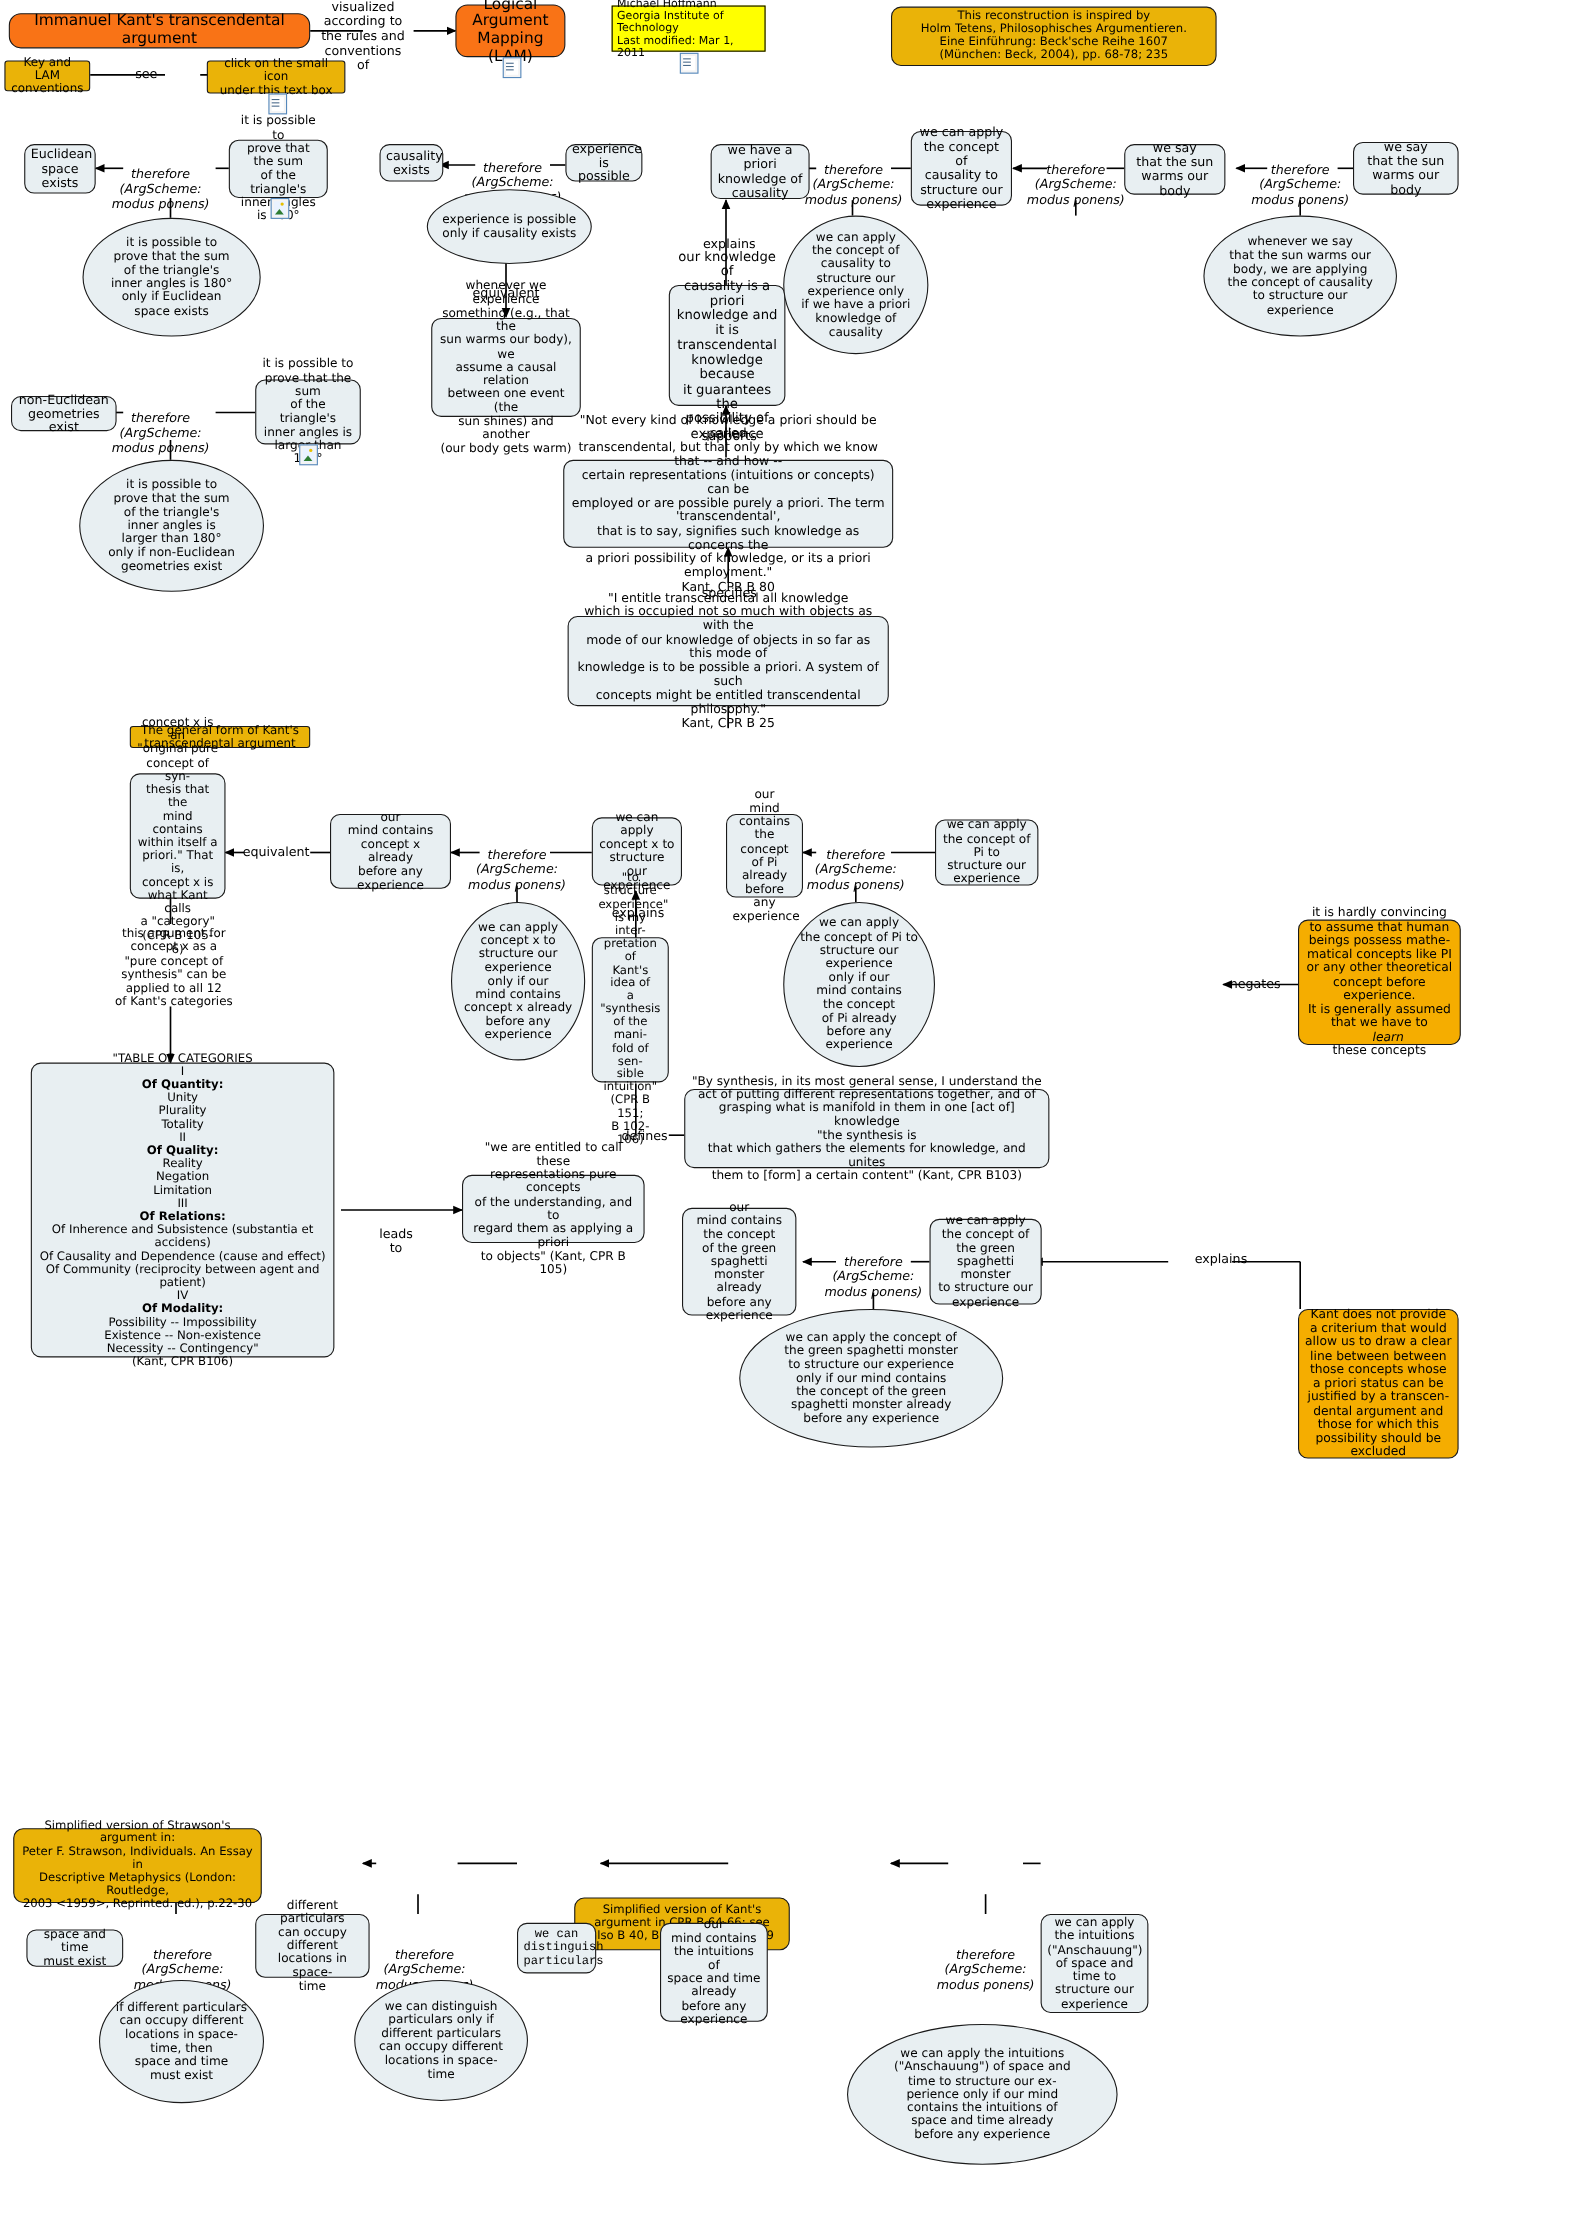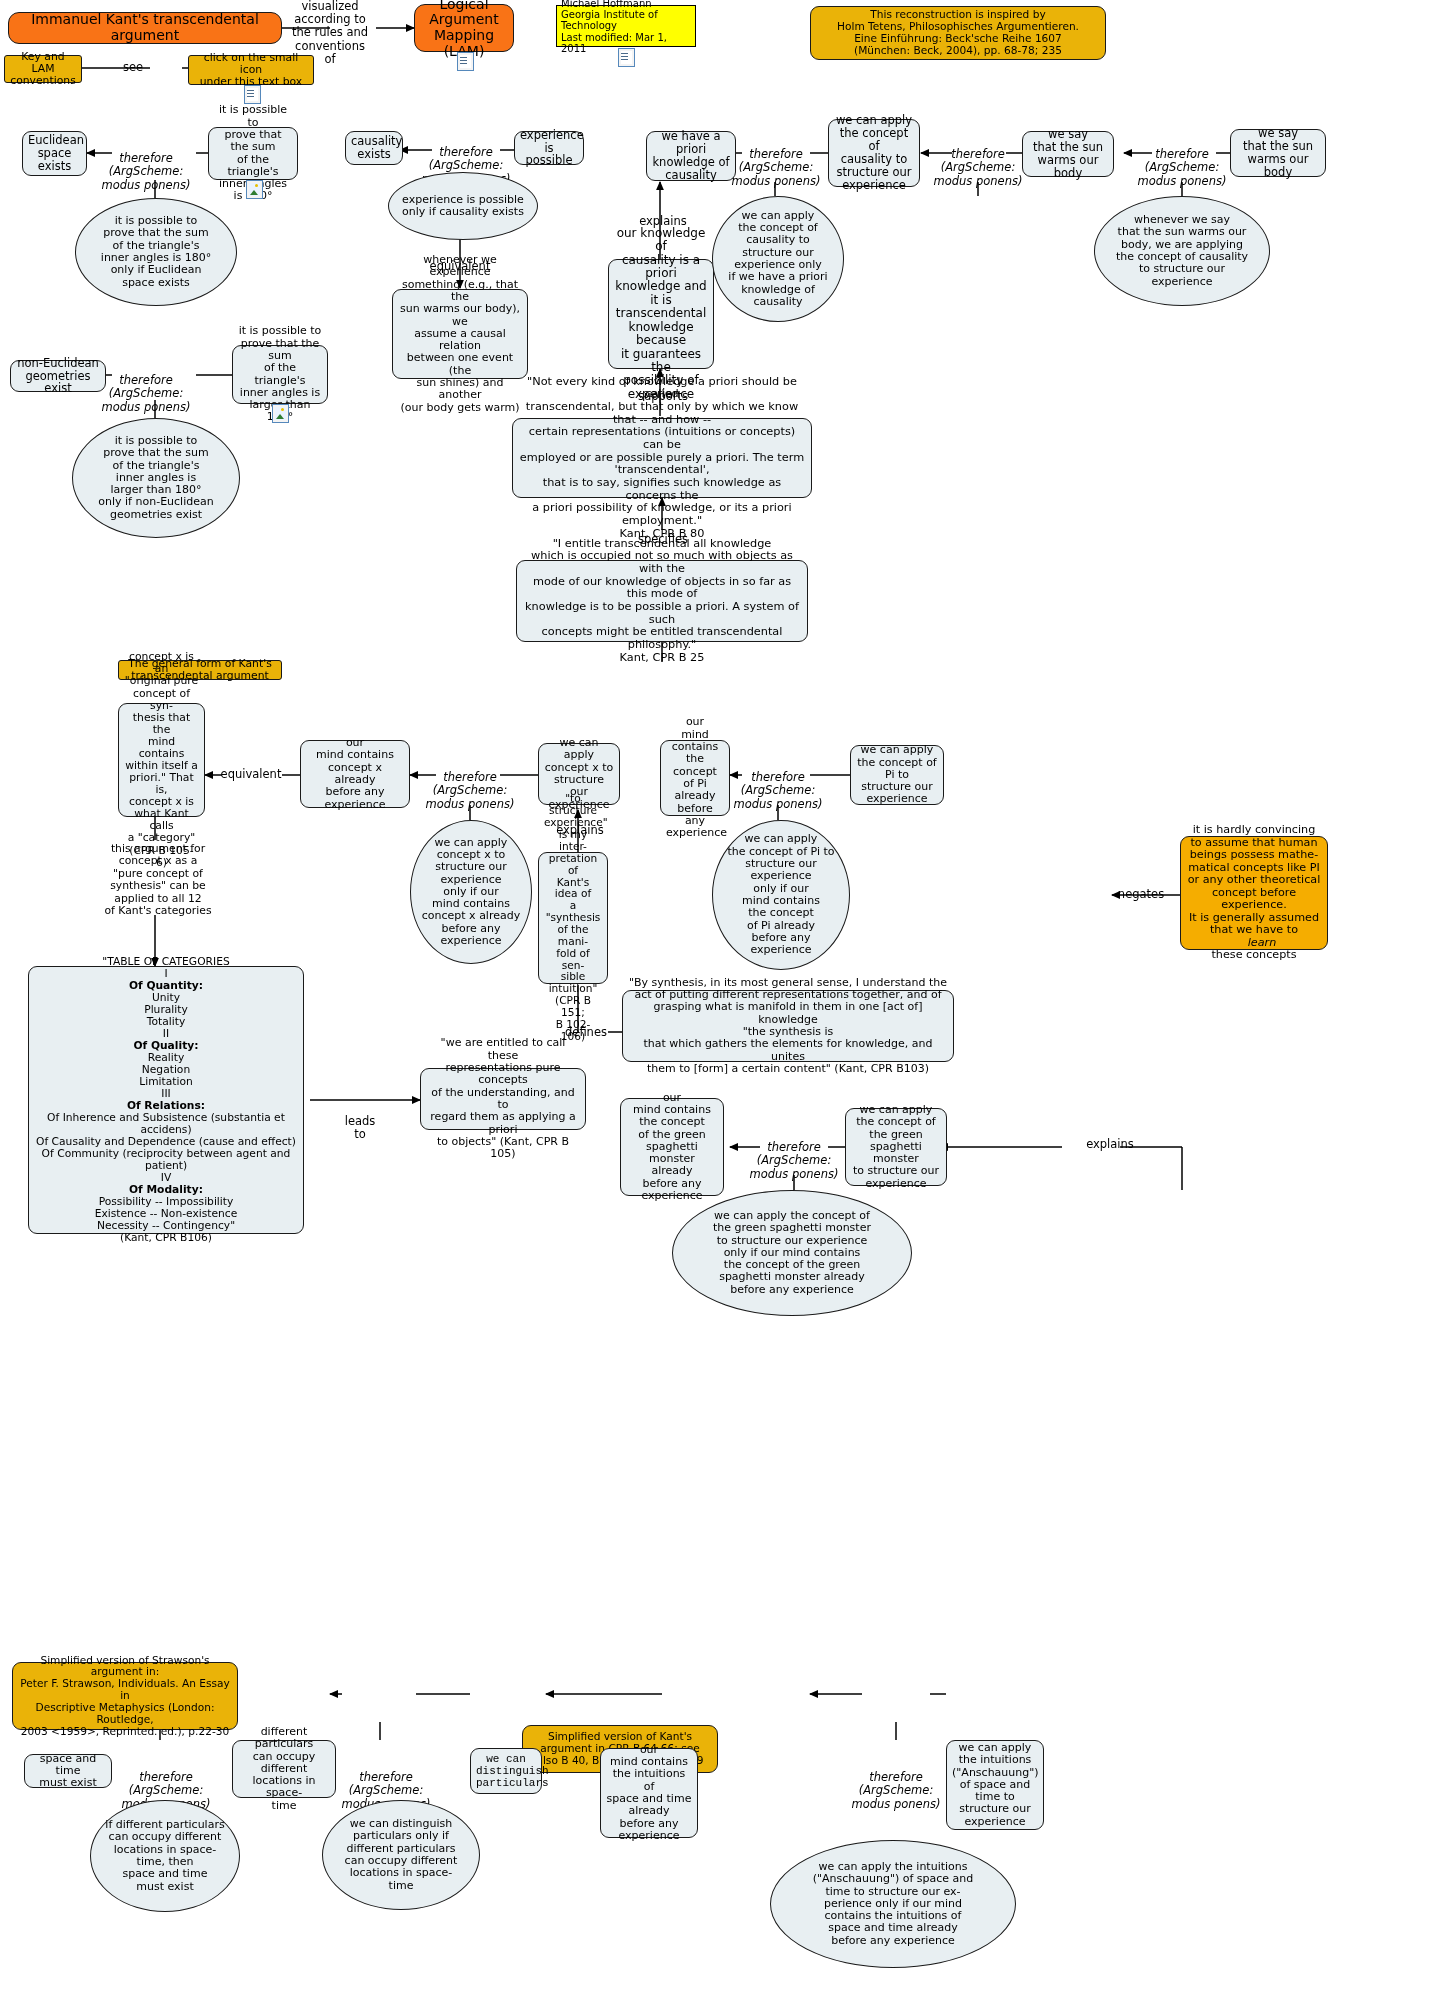--- a/index.html
+++ b/index.html
@@ -525,20 +525,33 @@
 <div class="lbl" style="left:1078px;top:1138px;width:64px;">explains</div>
 <div class="node ellipse" style="left:672px;top:1190px;width:240px;height:126px;font-size:11px;">
   <span class="txt">we can apply the concept of
 the green spaghetti monster
 to structure our experience
 only if our mind contains
 the concept of the green
 spaghetti monster already
 before any experience</span>
 </div>
+<div class="node box orange" style="left:1180px;top:1190px;width:146px;height:136px;">
+  <span class="txt">Kant does not provide
+a criterium that would
+allow us to draw a clear
+line between between
+those concepts whose
+a priori status can be
+justified by a transcen-
+dental argument and
+those for which this
+possibility should be
+excluded</span>
+</div>
 
 <div class="node box plain" style="left:12px;top:1662px;width:226px;height:68px;font-size:10.6px;">
   <span class="txt">Simplified version of Strawson's argument in:
 Peter F. Strawson, Individuals. An Essay in
 Descriptive Metaphysics (London: Routledge,
 2003 &lt;1959&gt;, Reprinted. ed.), p.22-30</span>
 </div>
 <div class="node box plain" style="left:522px;top:1725px;width:196px;height:48px;font-size:10.6px;">
   <span class="txt">Simplified version of Kant's
 argument in CPR B 64-66; see

